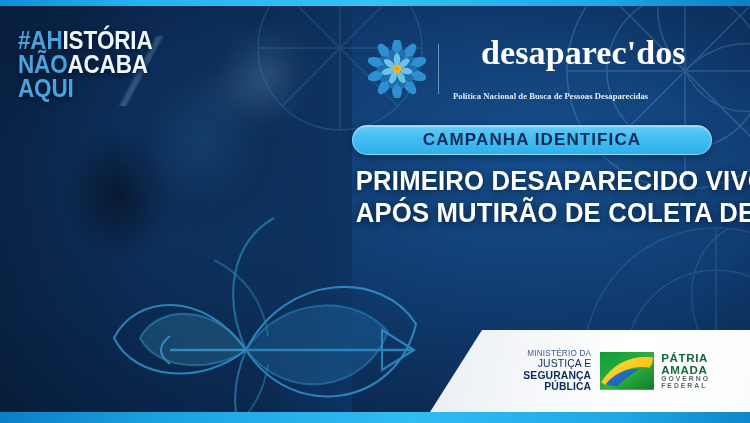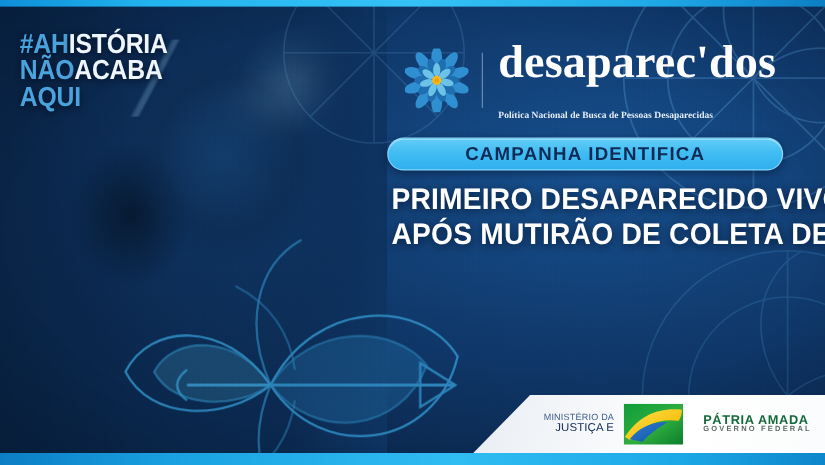--- a/index.html
+++ b/index.html
@@ -123,23 +123,24 @@
     position:absolute;left:38px;top:36px;
     display:flex;align-items:center;gap:12px;
   }
   .mandala{width:58px;height:58px;flex:0 0 58px;}
   .logo-divider{
     width:1px;height:50px;background:rgba(190,215,240,.55);flex:0 0 1px;
   }
   .logo-text{display:flex;flex-direction:column;gap:1px;padding-left:2px;}
   .wordmark{
     font-family:"Liberation Serif", serif;
-    font-size:42px;font-weight:700;color:#ffffff;
+    font-size:34px;font-weight:700;color:#ffffff;
     letter-spacing:.1px;line-height:1;white-space:nowrap;
     position:relative;
+    margin-left:28px;
   }
   .wordmark .dotchar{color:#ffffff;}
   .tagline{
     font-family:"Liberation Serif", serif;
     font-size:8.6px;font-weight:700;color:#e6eef7;
     letter-spacing:.05px;white-space:nowrap;margin-top:20px;
   }
 
   
   .badge{
@@ -162,36 +163,36 @@
     font-size:27px;line-height:1.18;
     letter-spacing:.2px;
     text-align:center;
     text-shadow:0 2px 9px rgba(0,14,32,.7);
     transform:scaleX(.95);transform-origin:center top;
   }
   .headline div{white-space:nowrap;}
 
   
   .footer{
-    position:absolute;right:0;bottom:11px;width:320px;height:53px;z-index:35;
+    position:absolute;right:0;bottom:11px;width:320px;height:82px;z-index:35;
     background:linear-gradient(100deg,#e9edf2 0%,#f4f6f9 28%,#ffffff 62%,#fbfcfd 100%);
     clip-path:polygon(52px 0, 100% 0, 100% 100%, 0 100%);
   }
   .footer-inner{
     position:absolute;inset:0;
     display:flex;align-items:center;justify-content:flex-end;
     gap:9px;padding-right:12px;padding-left:60px;
   }
   .mj{
     text-align:right;color:#0d2a5c;line-height:1.12;
   }
   .mj .l1{font-size:8.2px;font-weight:400;letter-spacing:.2px;color:#3d5f8c;}
   .mj .l2{font-size:10.4px;font-weight:400;letter-spacing:.1px;}
   .mj .l3{font-size:10.4px;font-weight:700;letter-spacing:.1px;}
-  .brasil{display:flex;align-items:center;gap:18px;}
+  .brasil{display:flex;align-items:center;gap:7px;}
   .flag{width:54px;height:38px;flex:0 0 54px;}
   .brasil-text{line-height:1;color:#0e5c2f;}
   .brasil-text .b1{font-size:11.6px;font-weight:700;letter-spacing:.6px;color:#13693a;}
   .brasil-text .b2{font-size:22px;font-weight:700;letter-spacing:.2px;color:#0d5c2c;margin-top:-1px;}
   .brasil-text .b3{font-size:6.8px;font-weight:700;letter-spacing:2.0px;color:#5a6a63;margin-top:1px;}
 </style>
 </head>
 <body>
 
 <div class="banner">
@@ -344,20 +345,21 @@
       <div>PRIMEIRO DESAPARECIDO VIVO</div>
       <div>APÓS MUTIRÃO DE COLETA DE DNA</div>
     </div>
   </div>
 
   <div class="footer">
     <div class="footer-inner">
       <div class="mj">
         <div class="l1">MINISTÉRIO DA</div>
         <div class="l2">JUSTIÇA E</div>
+        <div class="l3">SEGURANÇA PÚBLICA</div>
       </div>
       <div class="brasil">
         <span class="flag">
           <svg viewBox="0 0 100 70">
             <defs>
               <linearGradient id="gg" x1="0" y1="0" x2="1" y2="1">
                 <stop offset="0%" stop-color="#0f9d3a"></stop>
                 <stop offset="55%" stop-color="#2fae3e"></stop>
                 <stop offset="100%" stop-color="#0b7c2c"></stop>
               </linearGradient>

